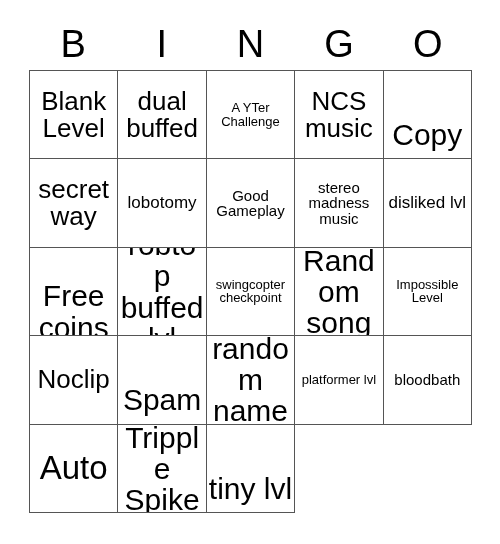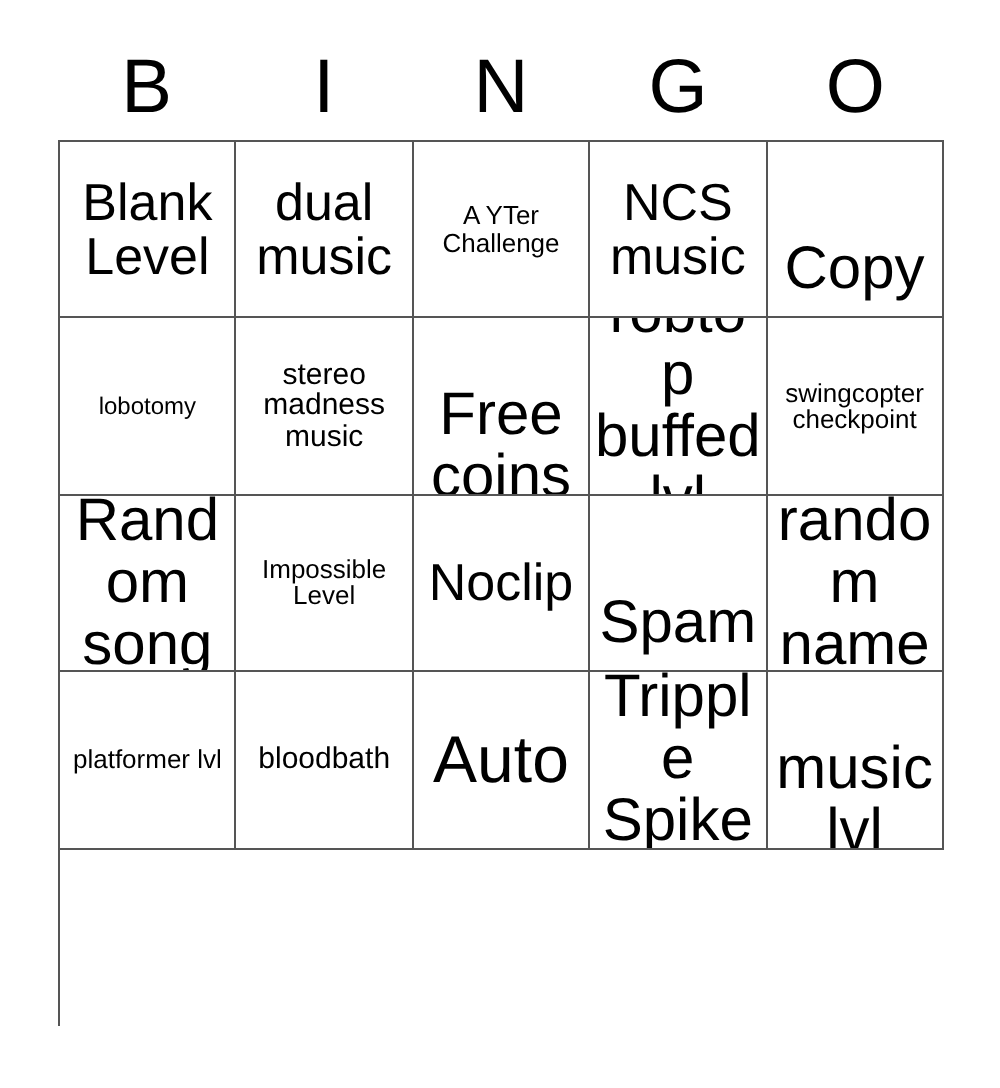--- a/index.html
+++ b/index.html
@@ -70,21 +70,21 @@
     width: 100%;
     line-height: 1.04;
     color: #000000;
     word-wrap: break-word;
   }
   
   .sz-xxl .cell-text { font-size: 33px; }
   .sz-xl  .cell-text { font-size: 30px; margin-top: 40px; }
   .sz-lg  .cell-text { font-size: 26px; }
   .sz-md  .cell-text { font-size: 30px; }
-  .sz-sm  .cell-text { font-size: 12px; }
+  .sz-sm  .cell-text { font-size: 17px; }
   .sz-xs  .cell-text { font-size: 15px; }
   .sz-xxs .cell-text { font-size: 13px; }
 </style>
 </head>
 <body>
 
 <div id="card">
 
   <div id="header-row">
     <div class="header-letter">B</div>
@@ -92,36 +92,45 @@
     <div class="header-letter">N</div>
     <div class="header-letter">G</div>
     <div class="header-letter">O</div>
   </div>
 
   <div id="grid">
       <div class="cell sz-lg">
         <span class="cell-text">Blank Level</span>
       </div>
       <div class="cell sz-lg">
-        <span class="cell-text">dual music</span>
+        <span class="cell-text">dual buffed</span>
       </div>
       <div class="cell sz-xxs">
         <span class="cell-text">A YTer Challenge</span>
       </div>
       <div class="cell sz-lg">
         <span class="cell-text">NCS music</span>
       </div>
       <div class="cell sz-xl">
         <span class="cell-text">Copy</span>
       </div>
+      <div class="cell sz-lg">
+        <span class="cell-text">secret way</span>
+      </div>
       <div class="cell sz-sm">
         <span class="cell-text">lobotomy</span>
       </div>
       <div class="cell sz-xs">
+        <span class="cell-text">Good Gameplay</span>
+      </div>
+      <div class="cell sz-xs">
         <span class="cell-text">stereo madness music</span>
+      </div>
+      <div class="cell sz-sm">
+        <span class="cell-text">disliked lvl</span>
       </div>
       <div class="cell sz-xl">
         <span class="cell-text">Free coins</span>
       </div>
       <div class="cell sz-md">
         <span class="cell-text">robtop buffed lvl</span>
       </div>
       <div class="cell sz-xxs">
         <span class="cell-text">swingcopter checkpoint</span>
       </div>
@@ -146,17 +155,17 @@
       <div class="cell sz-xs">
         <span class="cell-text">bloodbath</span>
       </div>
       <div class="cell sz-xxl">
         <span class="cell-text">Auto</span>
       </div>
       <div class="cell sz-md">
         <span class="cell-text">Tripple Spike</span>
       </div>
       <div class="cell sz-xl">
-        <span class="cell-text">music lvl</span>
+        <span class="cell-text">tiny lvl</span>
       </div>
     </div>
 
 </div>
 
 </body></html>

